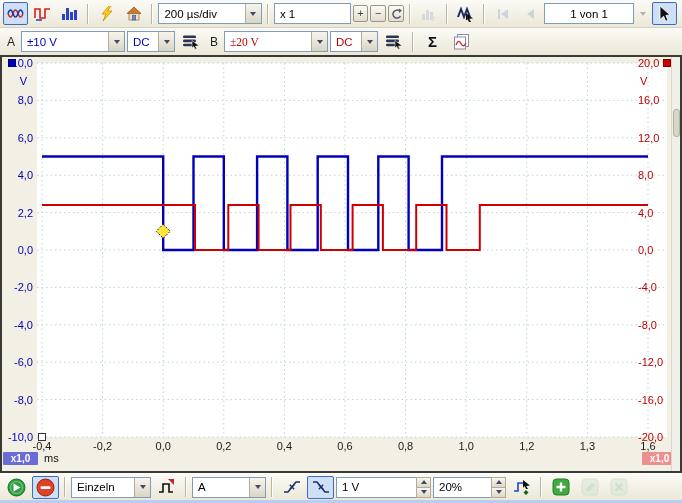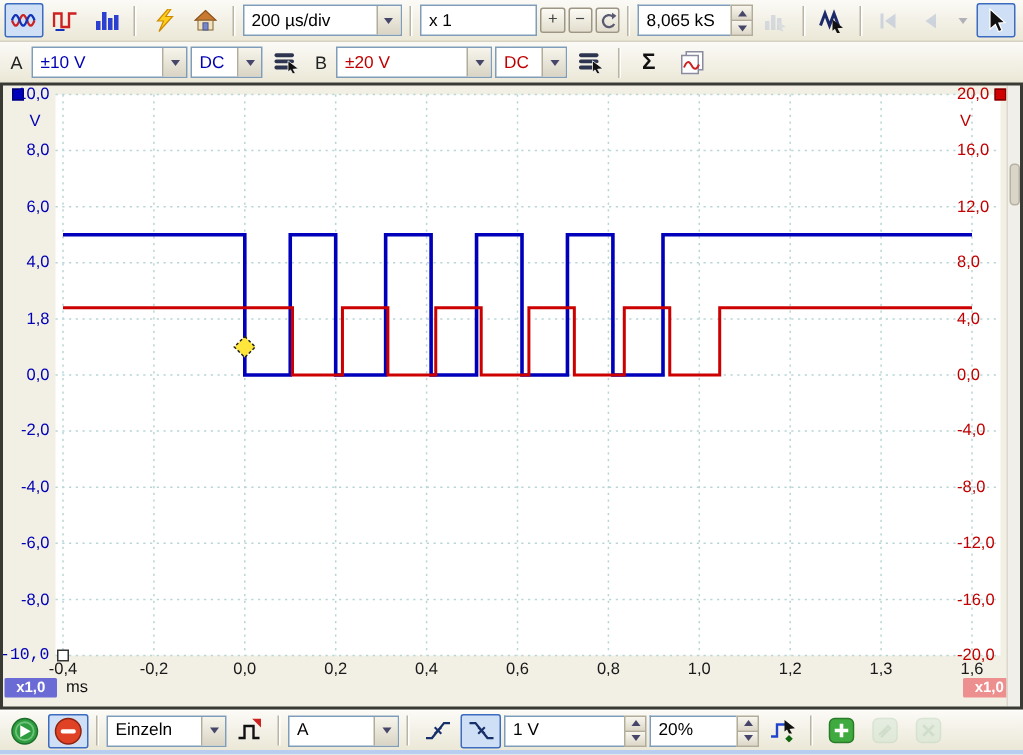--- a/index.html
+++ b/index.html
@@ -143,31 +143,20 @@
       </div>
     <div class="minibtn">
       <span>
         <svg width="12" height="12" viewBox="0 0 12 12">
           <path d="M9.5,3 A4,4 0 1 0 10.5,8" stroke="#5a5a72" fill="none" stroke-width="1.5"></path>
           <polygon points="9,0.5 9,5 12,2.5" fill="#5a5a72"></polygon>
         </svg>
         </span>
     </div>
     <div class="sep"></div>
-    <div class="spin">
-      <span class="sval" style="width:62px;">8,065 kS</span>
-      <span class="updown">
-          <span class="ub">
-            <span class="arr up"></span>
-          </span>
-          <span class="ub">
-            <span class="arr dn"></span>
-          </span>
-        </span>
-    </div>
     <div class="tbtn dis">
       <span>
         <svg width="16" height="14" viewBox="0 0 16 14">
           <rect x="1" y="7" width="3" height="6" fill="#b9c3d6"></rect>
           <rect x="5" y="3" width="3" height="10" fill="#b9c3d6"></rect>
           <rect x="9" y="5" width="3" height="8" fill="#b9c3d6"></rect>
           <polygon points="9,7 15,11 12,11.5 13.5,14 11.5,14 10.5,11.8" fill="#c4cddd"></polygon>
         </svg>
         </span>
     </div>
@@ -189,20 +178,23 @@
         </svg>
         </span>
     </div>
     <div class="tbtn dis">
       <span>
         <svg width="12" height="12" viewBox="0 0 12 12">
           <polygon points="10,1 3,6 10,11" fill="#a9b8d4"></polygon>
         </svg>
         </span>
     </div>
+    <div class="txtbox" style="width:96px; justify-content:center;">
+      <span>1 von 1</span>
+    </div>
     <div class="tbtn dis" style="width:15px;">
       <span class="arr dn" style="opacity:.75"></span>
     </div>
     <div class="tbtn sel" style="margin-left:auto; margin-right:2px;">
       <span>
         <svg width="14" height="17" viewBox="0 0 14 17">
           <polygon points="3,1 3,14.5 6.6,11.3 8.7,16.2 11,15.2 8.9,10.4 13,10" fill="#111" stroke="#fff" stroke-width="0.8"></polygon>
         </svg>
         </span>
     </div>
@@ -226,21 +218,21 @@
       <span>
         <svg width="18" height="15" viewBox="0 0 18 15">
           <rect x="1" y="1.5" width="13" height="2.6" rx="1.2" fill="#2e3550"></rect>
           <rect x="1" y="5.6" width="13" height="2.6" rx="1.2" fill="#2e3550"></rect>
           <rect x="1" y="9.7" width="13" height="2.6" rx="1.2" fill="#2e3550"></rect>
           <polygon points="10,6.5 17,11.8 13.4,12.2 15,15 13,15 11.7,12.6 10,14" fill="#111" stroke="#fff" stroke-width="0.5"></polygon>
         </svg>
         </span>
     </div>
     <span class="lbl">B</span>
-    <div class="combo" style="width:104px;">
+    <div class="combo" style="width:104px;font-family:Liberation Serif, serif;">
       <span class="cval red-t">±20 V</span>
       <span class="dd">
           <span class="arr dn"></span>
         </span>
     </div>
     <div class="combo" style="width:48px;">
       <span class="cval red-t">DC</span>
       <span class="dd">
           <span class="arr dn"></span>
         </span>
@@ -301,27 +293,27 @@
         <polygon points="163.2,169.3 170.2,176.3 163.2,183.3 156.2,176.3" fill="#ffe63c" stroke="#222" stroke-width="1" stroke-dasharray="2,1.5"></polygon>
         <rect x="38.5" y="378.5" width="7" height="7" fill="#fff" stroke="#333"></rect>
       </svg>
     <span class="chsq a"></span>
     <span class="chsq b"></span>
     <div id="left-lbls" class="axis-lbls" style="position:absolute; left:0; top:0; width:35px; height:100%; color:#0000b4;">
         <span style="top: 2px;">10,0</span>
         <span style="top: 39.4px;">8,0</span>
         <span style="top: 76.8px;">6,0</span>
         <span style="top: 114.2px;">4,0</span>
-        <span style="top: 151.6px;">1,8</span>
+        <span style="top: 151.6px;">2,2</span>
         <span style="top: 189px;">0,0</span>
         <span style="top: 226.4px;">-2,0</span>
         <span style="top: 263.8px;">-4,0</span>
         <span style="top: 301.2px;">-6,0</span>
         <span style="top: 338.6px;">-8,0</span>
-        <span style="top: 376px; font-family: Liberation Mono, monospace;">-10,0</span>
+        <span style="top: 376px;">-10,0</span>
       </div>
     <div id="right-lbls" class="axis-lbls" style="position:absolute; left:636px; top:0; width:44px; height:100%; color:#c00000;">
         <span style="top: 2px;">20,0</span>
         <span style="top: 39.4px;">16,0</span>
         <span style="top: 76.8px;">12,0</span>
         <span style="top: 114.2px;">8,0</span>
         <span style="top: 151.6px;">4,0</span>
         <span style="top: 189px;">0,0</span>
         <span style="top: 226.4px;">-4,0</span>
         <span style="top: 263.8px;">-8,0</span>

